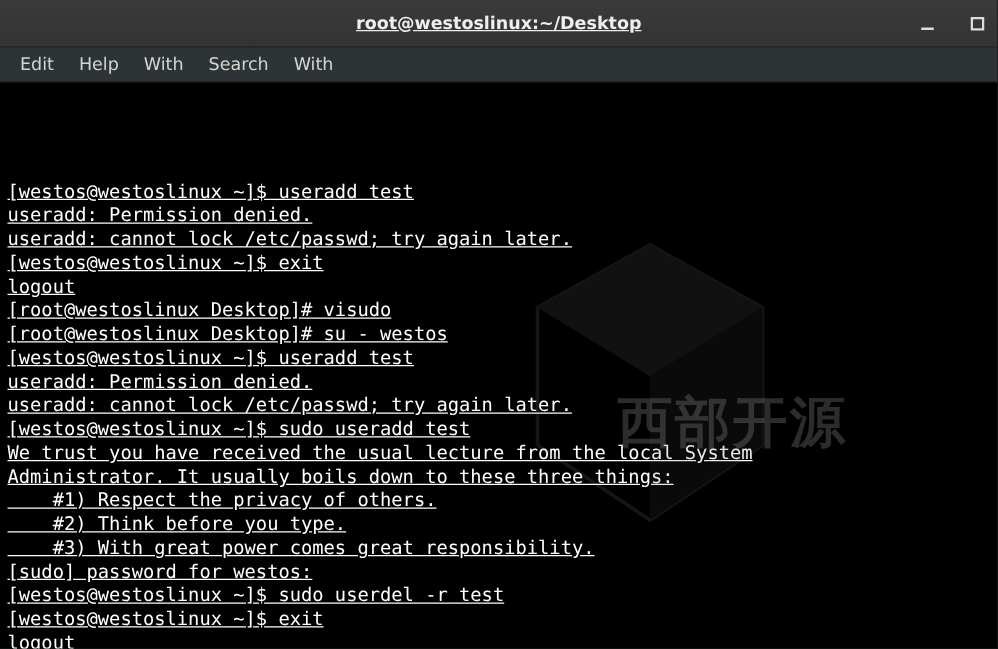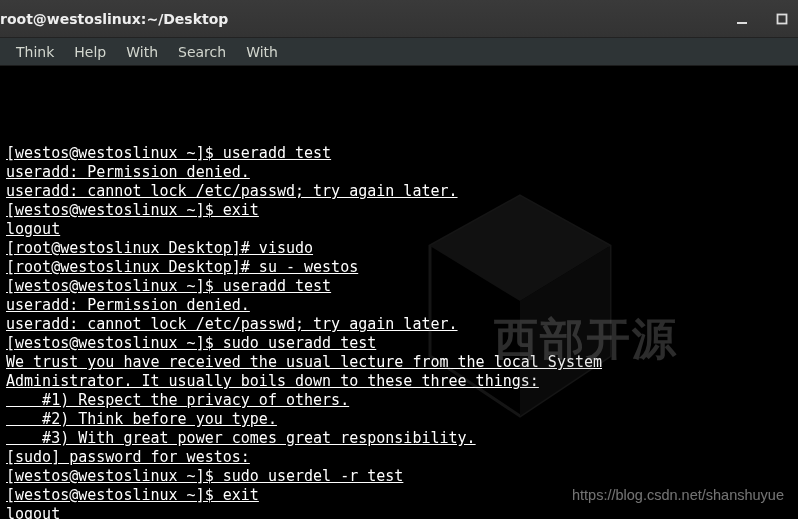--- a/index.html
+++ b/index.html
@@ -16,23 +16,25 @@
       background: linear-gradient(to bottom, #3a3a3a, #333333);
       display: flex;
       align-items: center;
       position: relative;
       color: #eeeeee;
       border-bottom: 1px solid #222;
     }
     .titlebar .title {
       position: absolute;
       left: 0; right: 0;
+      text-align: center;
       font-size: 14px;
       font-weight: 600;
       pointer-events: none;
+      text-decoration: underline;
     }
     .win-controls {
       position: absolute;
       right: 6px;
       display: flex;
       gap: 20px;
       align-items: center;
       height: 100%;
     }
     .win-btn {
@@ -117,29 +119,28 @@
     </div>
     <div class="win-btn">
       <svg width="12" height="12" viewBox="0 0 12 12">
           <rect x="1.5" y="1.5" width="9" height="9" fill="none" stroke="#ddd" stroke-width="1.8"></rect>
         </svg>
     </div>
   </div>
 </div>
 
 <div class="menubar">
-  <div class="menu-item">Think</div>
+  <div class="menu-item">Edit</div>
   <div class="menu-item">Help</div>
   <div class="menu-item">With</div>
   <div class="menu-item">Search</div>
   <div class="menu-item">With</div>
 </div>
 
 <div class="terminal">
   <svg class="watermark-logo" width="220" height="260" viewBox="0 0 220 260">
     <polygon points="110,10 200,60 200,170 110,230 20,170 20,60" fill="none" stroke="#aaa" stroke-width="3"></polygon>
     <polygon points="110,10 200,60 110,115 20,60" fill="#888"></polygon>
     <polygon points="110,115 200,60 200,170 110,230" fill="#555"></polygon>
   </svg>
   <div class="watermark-text">西部开源</div>
   <div id="term-lines"><div class="term-line">[westos@westoslinux ~]$ useradd test</div><div class="term-line">useradd: Permission denied.</div><div class="term-line">useradd: cannot lock /etc/passwd; try again later.</div><div class="term-line">[westos@westoslinux ~]$ exit</div><div class="term-line">logout</div><div class="term-line">[root@westoslinux Desktop]# visudo</div><div class="term-line">[root@westoslinux Desktop]# su - westos</div><div class="term-line">[westos@westoslinux ~]$ useradd test</div><div class="term-line">useradd: Permission denied.</div><div class="term-line">useradd: cannot lock /etc/passwd; try again later.</div><div class="term-line">[westos@westoslinux ~]$ sudo useradd test</div><div class="term-line"></div><div class="term-line">We trust you have received the usual lecture from the local System</div><div class="term-line">Administrator. It usually boils down to these three things:</div><div class="term-line"></div><div class="term-line">    #1) Respect the privacy of others.</div><div class="term-line">    #2) Think before you type.</div><div class="term-line">    #3) With great power comes great responsibility.</div><div class="term-line"></div><div class="term-line">[sudo] password for westos:</div><div class="term-line">[westos@westoslinux ~]$ sudo userdel -r test</div><div class="term-line">[westos@westoslinux ~]$ exit</div><div class="term-line">logout</div></div>
-  <div class="watermark-url">https://blog.csdn.net/shanshuyue</div>
 </div>
 
 </body></html>

